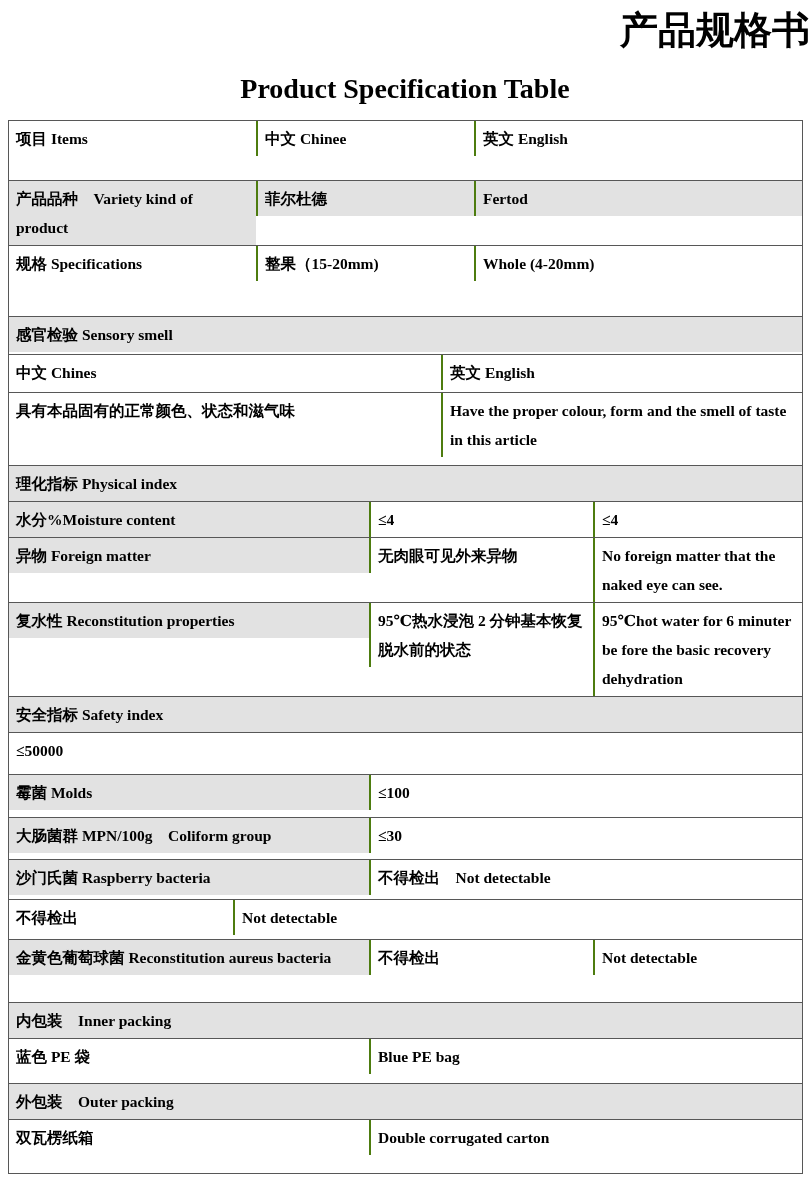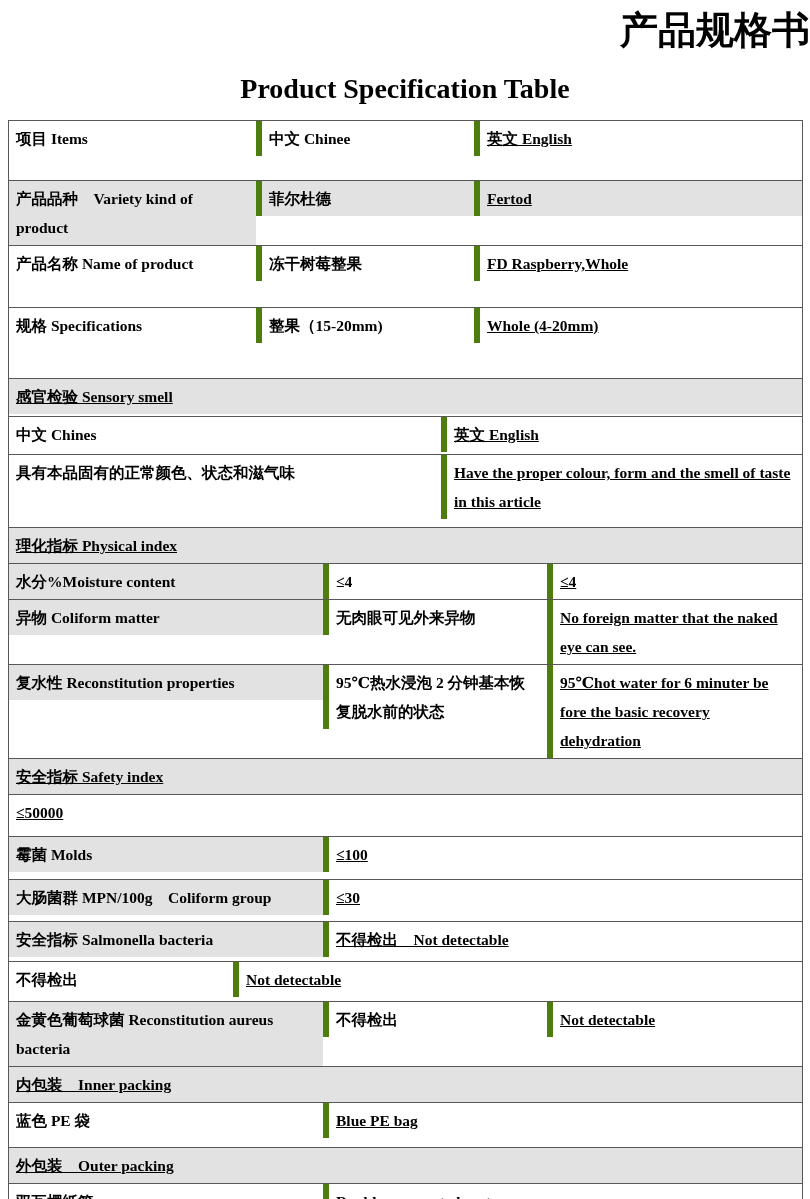--- a/index.html
+++ b/index.html
@@ -11,28 +11,28 @@
   .doc-title  { text-align:right; font-size:38px; line-height:1.2; margin:8px 0 0 0; }
   .doc-subtitle { text-align:center; font-size:28px; line-height:1.2; margin:18px 0 15px 0; }
 
   .spec-table { margin-left:8px; width:793px; border:1px solid #575757; }
   .row { display:flex; border-bottom:1px solid #575757; align-items:flex-start; }
   .row:last-child { border-bottom:none; }
   .cell {
     display:flex; align-items:center; box-sizing:border-box;
     padding:3px 8px 3px 7px; font-size:15.5px; line-height:29px;
   }
-  .cell + .cell { border-left:6px solid #4d7c0f; }
+  .cell + .cell { border-left:2px solid #4d7c0f; }
   .bg { background:#e2e2e2; }
-  .fill { flex:1 1 0; min-width:0;text-decoration:underline; }
+  .fill { flex:1 1 0; min-width:0; }
 
   
   .wa1{width:247px} .wa2{width:218px}
   .wb1{width:432px}
-  .wc1{width:314px} .wc2{width:224px}
+  .wc1{width:360px} .wc2{width:224px}
 
   
   .h32{min-height:32px}.h33{min-height:33px}.h35{min-height:35px}
   .h37{min-height:37px}.h39{min-height:39px}.h41{min-height:41px}
   .h42{min-height:42px}.h44{min-height:44px}.h53{min-height:53px}
   .h59{min-height:59px}.h61{min-height:61px}.h62{min-height:62px}
   .h64{min-height:64px}.h70{min-height:70px}.h72{min-height:72px}
 </style>
 </head>
 <body>
@@ -47,25 +47,20 @@
     <div class="cell wa2">中文 Chinee</div>
     <div class="cell fill">英文 English</div>
   </div>
 
   <div class="row h61">
     <div class="cell wa1 bg">产品品种　Variety kind of product</div>
     <div class="cell wa2 bg">菲尔杜德</div>
     <div class="cell fill bg">Fertod</div>
   </div>
 
-  <div class="row h61">
-    <div class="cell wa1">产品名称 Name of product</div>
-    <div class="cell wa2">冻干树莓整果</div>
-    <div class="cell fill">FD Raspberry,Whole</div>
-  </div>
 
   <div class="row h70">
     <div class="cell wa1">规格 Specifications</div>
     <div class="cell wa2">整果（15-20mm)</div>
     <div class="cell fill">Whole (4-20mm)</div>
   </div>
 
   <div class="row h37">
     <div class="cell fill bg">感官检验  Sensory smell</div>
   </div>
@@ -84,21 +79,21 @@
     <div class="cell fill bg">理化指标  Physical index</div>
   </div>
 
   <div class="row h35">
     <div class="cell wc1 bg">水分%Moisture content</div>
     <div class="cell wc2">≤4</div>
     <div class="cell fill">≤4</div>
   </div>
 
   <div class="row h62">
-    <div class="cell wc1 bg">异物  Coliform matter</div>
+    <div class="cell wc1 bg">异物  Foreign matter</div>
     <div class="cell wc2">无肉眼可见外来异物</div>
     <div class="cell fill">No foreign matter that the naked eye can see.</div>
   </div>
 
   <div class="row h64">
     <div class="cell wc1 bg">复水性  Reconstitution properties</div>
     <div class="cell wc2">95℃热水浸泡 2 分钟基本恢复脱水前的状态</div>
     <div class="cell fill">95℃hot water for 6 minuter be fore the basic recovery dehydration</div>
   </div>
 
@@ -114,21 +109,21 @@
     <div class="cell wc1 bg">霉菌  Molds</div>
     <div class="cell fill">≤100</div>
   </div>
 
   <div class="row h41">
     <div class="cell wc1 bg">大肠菌群 MPN/100g　Coliform group</div>
     <div class="cell fill">≤30</div>
   </div>
 
   <div class="row h39">
-    <div class="cell wc1 bg">安全指标  Salmonella bacteria</div>
+    <div class="cell wc1 bg">沙门氏菌  Raspberry bacteria</div>
     <div class="cell fill">不得检出　Not detectable</div>
   </div>
 
   <div class="row h39">
     <div class="cell wc2">不得检出</div>
     <div class="cell fill">Not detectable</div>
   </div>
 
   <div class="row h62">
     <div class="cell wc1 bg">金黄色葡萄球菌  Reconstitution aureus bacteria</div>

